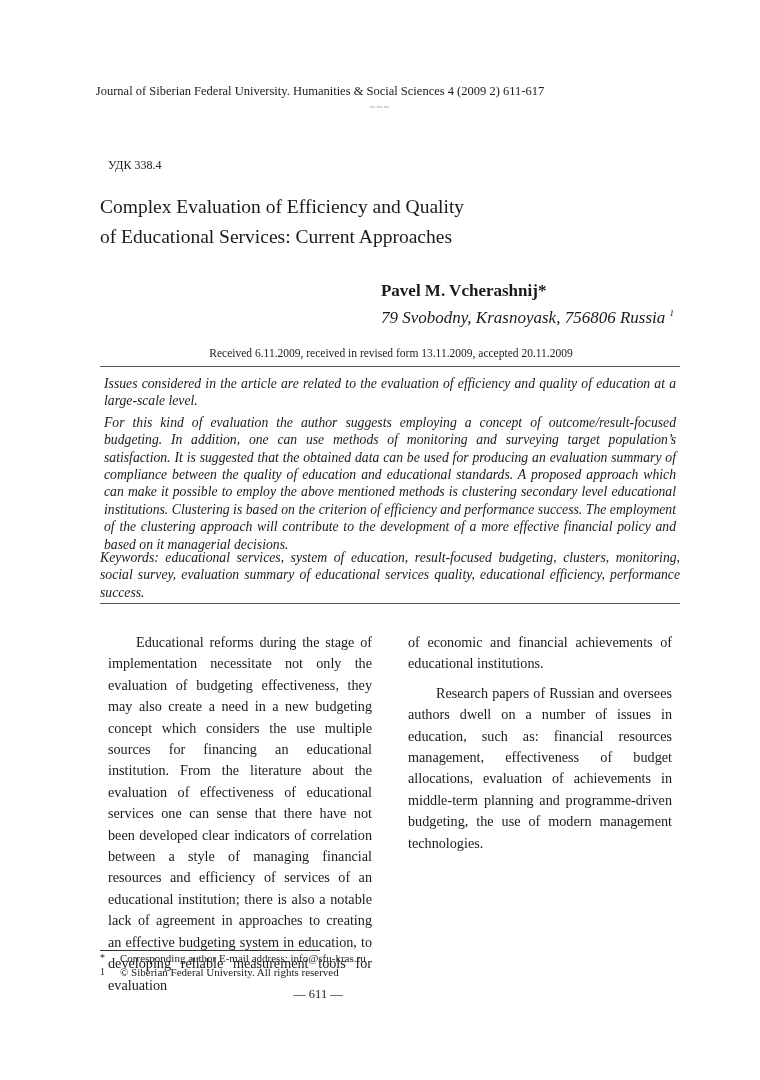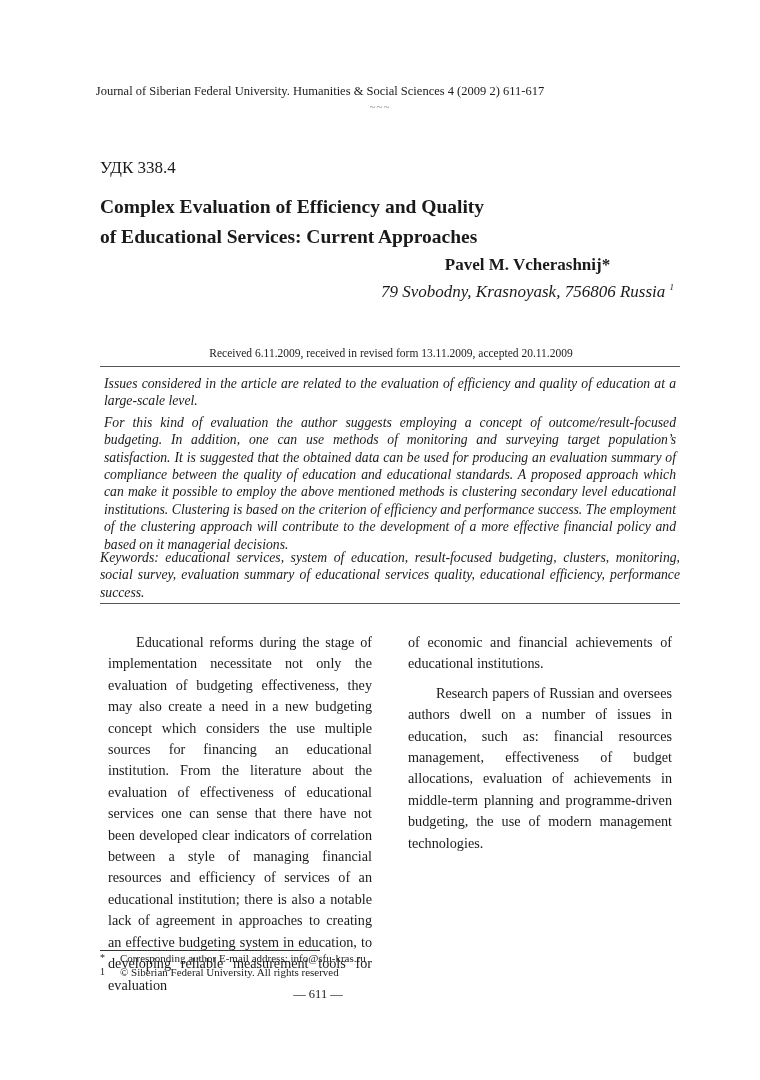--- a/index.html
+++ b/index.html
@@ -1,23 +1,23 @@
 <!DOCTYPE html>
 <html><head>
   <meta charset="utf-8">
   <style>
     html, body { margin: 0; padding: 0; background: #ffffff; }
     body { width: 760px; height: 1080px; position: relative; overflow: hidden;
            font-family: "Liberation Serif", "DejaVu Serif", serif; color: #1a1a1a; }
     .abs { position: absolute; }
     .journal { left: 0; width: 640px; top: 84px; text-align: center; font-size: 12.5px; }
     .tilde { left: 0; width: 760px; top: 100px; text-align: center; font-size: 11px; color: #888; letter-spacing: 1px; }
-    .udk { left: 100px; top: 158px; font-size: 17px; }
-    .title { left: 100px; top: 192px; font-size: 19.5px; font-weight: bold; line-height: 30px; }
-    .author { right: 86px; top: 254px; text-align: center; font-size: 17px; line-height: 22px; }
+    .udk { left: 108px; top: 158px; font-size: 12px; }
+    .title { left: 100px; top: 192px; font-size: 19.5px; font-weight: normal; line-height: 30px; }
+    .author { right: 86px; top: 280px; text-align: left; font-size: 17px; line-height: 22px; }
     .author .name { font-weight: bold; }
     .author .aff { font-style: italic; }
     .author sup { font-size: 9px; }
     .received { left: 0; width: 760px; top: 347px; text-align: center; font-size: 11.5px; padding-left: 22px; box-sizing: border-box; }
     .rule { left: 100px; width: 580px; height: 0; border-top: 1.5px solid #555; }
     .abstract { left: 100px; width: 580px; top: 371px; font-size: 13.7px; font-style: italic; line-height: 17.4px; text-align: justify; }
     .abstract p { margin: 4px; }
     .keywords { left: 100px; width: 580px; top: 549px; font-size: 13.7px; font-style: italic; line-height: 17.4px; text-align: justify; }
     .col { width: 280px; top: 624px; font-size: 14.2px; line-height: 21.4px; text-align: justify; }
     .col p { margin: 8px; }

